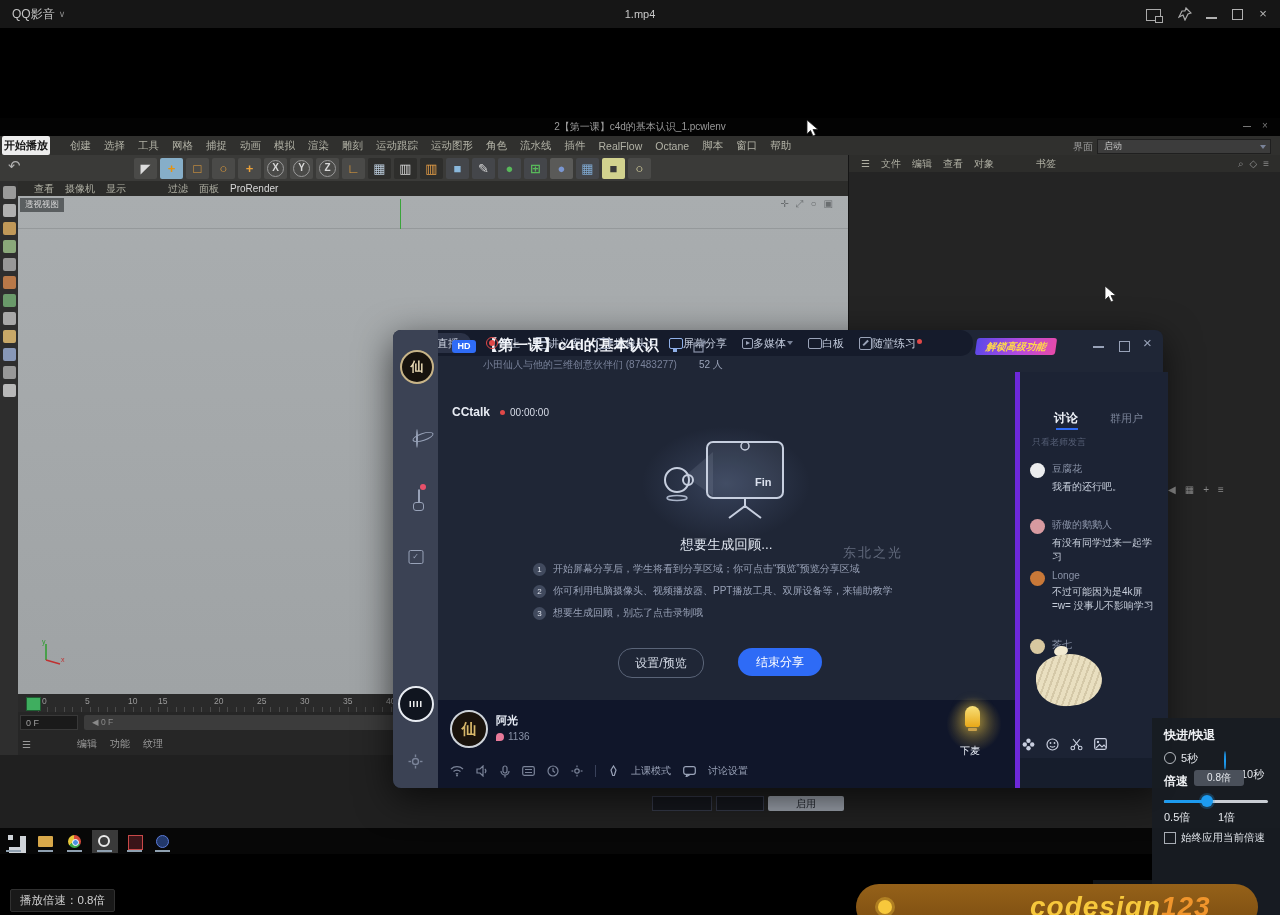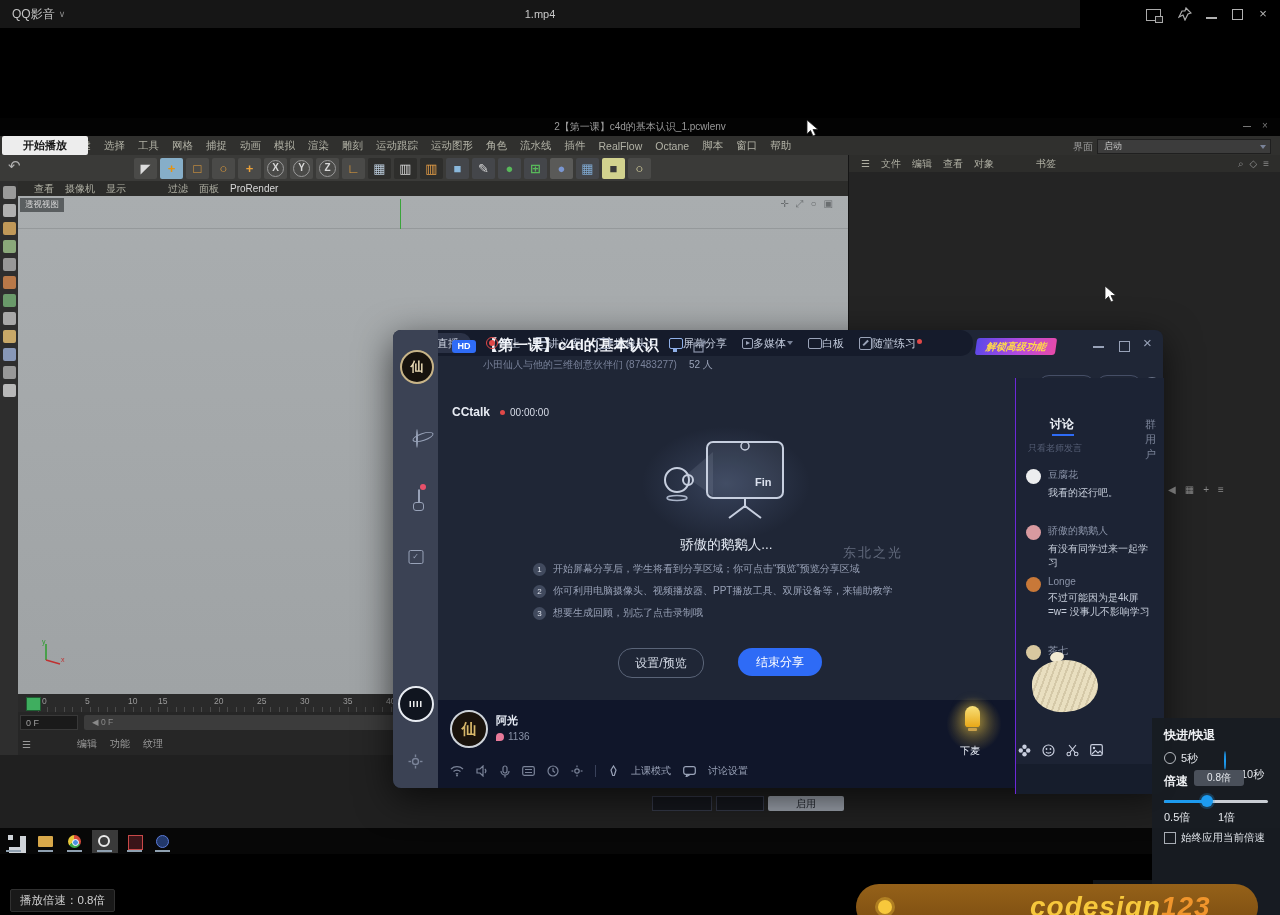--- a/index.html
+++ b/index.html
@@ -3,33 +3,33 @@
 <meta charset="utf-8">
 <style>
   html,body{margin:0;padding:0;background:#000;}
   #stage{position:relative;width:1280px;height:915px;background:#000;overflow:hidden;
          font-family:"Liberation Sans","DejaVu Sans",sans-serif;-webkit-font-smoothing:antialiased;}
   .abs{position:absolute;}
   .flex{display:flex;align-items:center;}
   .nw{white-space:nowrap;}
 
   
-  #qq-bar{left:0;top:0;width:1080px;height:28px;background:#161616;}
+  #qq-bar{left:0;top:0;width:1280px;height:28px;background:#161616;}
   #qq-bar .title{color:#c4c4c4;font-size:12px;}
   .winbtn{color:#b8b8b8;font-size:13px;line-height:28px;text-align:center;width:22px;height:28px;}
 
   
   #rec-bar{left:0;top:118px;width:1280px;height:18px;background:#030303;}
   #rec-bar .t{color:#9a9a9a;font-size:10px;text-align:center;width:100%;line-height:18px;}
 
   
   #c4d{left:0;top:136px;width:1280px;height:692px;background:#262626;}
   #c4d-menubar{left:0;top:136px;width:1280px;height:19px;background:#30302e;display:flex;align-items:center;gap:13px;padding-left:70px;box-sizing:border-box;}
   .c4d-menu{color:#b2b2a6;font-size:10.5px;white-space:nowrap;}
-  #osd-start{left:2px;top:136px;background:#ededed;color:#141414;font-size:11px;font-weight:bold;padding:2px 21px;border-radius:2px;}
+  #osd-start{left:2px;top:136px;background:#ededed;color:#141414;font-size:11px;font-weight:bold;padding:2px 2px;border-radius:2px;}
   #c4d-toolbar{left:0;top:155px;width:848px;height:26px;background:#3a3a38;display:flex;align-items:center;gap:3px;padding-left:134px;box-sizing:border-box;}
   #undo{left:8px;top:157px;color:#b0b0b0;font-size:15px;}
   .tile{width:23px;height:21px;border-radius:2px;display:flex;align-items:center;justify-content:center;font-size:13px;font-weight:bold;flex:0 0 auto;}
   .tile .ring{border:1px solid #9a9a9a;border-radius:50%;width:15px;height:15px;line-height:14px;text-align:center;font-size:10px;}
   #left-col{left:0;top:181px;width:18px;height:647px;background:#2e2e2e;}
   .ltool{width:13px;height:13px;border-radius:2px;margin:5px auto 0 auto;}
   #vp-menubar{left:18px;top:181px;width:830px;height:15px;background:#2c2c2a;display:flex;align-items:center;gap:11px;padding-left:16px;box-sizing:border-box;}
   .vp-menu{color:#aeae a2;color:#aeaea2;font-size:10px;}
   .hl{color:#c8cc7c !important;margin-top:36px;}
   #viewport{left:18px;top:196px;width:830px;height:498px;background:linear-gradient(#a9adaf, #a3a7a9 60%, #9fa3a5);}
@@ -63,21 +63,21 @@
   #cc-avatar{left:7px;top:20px;width:30px;height:30px;border-radius:50%;background:#17120d;border:2px solid #c8b488;color:#ead9b4;font-size:13px;font-weight:bold;text-align:center;line-height:30px;}
   .i-planet{position:relative;width:13px;height:13px;border:1.5px solid #98a2b8;border-radius:50%;}
   .i-planet::after{content:"";position:absolute;left:-5px;top:3px;width:20px;height:6px;border:1.5px solid #98a2b8;border-radius:50%;transform:rotate(-18deg);}
   .i-bubbles{position:relative;width:14px;height:11px;border:1.5px solid #98a2b8;border-radius:4px;}
   .i-bubbles::after{content:"";position:absolute;right:-5px;bottom:-4px;width:9px;height:7px;border:1.5px solid #98a2b8;border-radius:3px;background:#3b4254;}
   .i-task{width:13px;height:12px;border:1.5px solid #98a2b8;border-radius:2px;color:#98a2b8;font-size:8px;text-align:center;line-height:11px;}
   .badge-dot{position:absolute;width:6px;height:6px;background:#e8506a;border-radius:50%;}
   #cc-mic{left:5px;top:356px;width:32px;height:32px;border-radius:50%;background:#10151f;border:2px solid #e8ecf2;color:#fff;font-size:9px;letter-spacing:1px;text-align:center;line-height:32px;font-weight:bold;}
   #cc-hd{left:59px;top:10px;width:24px;height:13px;background:#2f6cf6;border-radius:3px;color:#fff;font-size:9px;font-weight:bold;text-align:center;line-height:13px;}
   #cc-title{left:90px;top:6px;color:#f0f3f8;font-size:15px;font-weight:bold;}
-  #cc-sub{left:90px;top:28px;color:#79829a;font-size:10px;display:flex;gap:12px;}
+  #cc-sub{left:90px;top:28px;color:#79829a;font-size:10px;display:flex;gap:22px;}
   #cc-promo{left:583px;top:8px;height:17px;padding:0 10px;background:linear-gradient(100deg,#5a48e8,#b44ae0 55%,#e84aa8);border-radius:3px;transform:skewX(-8deg);color:#ffd84a;font-size:10px;font-style:italic;font-weight:bold;line-height:17px;}
   .cc-win{position:absolute;color:#98a2b8;}
   #cc-toolbar{left:57px;top:42px;width:580px;height:26px;background:#151b2b;border-radius:14px;display:flex;align-items:center;gap:15px;padding:0 10px;box-sizing:border-box;}
   .ct-btn{display:flex;align-items:center;color:#c3cbdc;font-size:11px;white-space:nowrap;}
   .ct-pill{background:#2b3246;border-radius:11px;height:20px;line-height:20px;padding:0 12px;color:#d2d8e6;font-size:11px;}
   .i-rec{position:relative;width:12px;height:12px;border:1.5px solid #e04848;border-radius:50%;box-sizing:border-box;}
   .i-rec::after{content:"";position:absolute;inset:2px;background:#e04848;border-radius:50%;}
   .i-book{width:11px;height:10px;border:1.5px solid #9aa3b8;border-radius:2px;background:linear-gradient(transparent 3px,#9aa3b8 3px 4.5px,transparent 4.5px);}
   .i-cam{position:relative;width:12px;height:9px;border:1.5px solid #9aa3b8;border-radius:2px;margin-right:4px;}
   .i-cam::after{content:"";position:absolute;right:-5px;top:1px;border-left:4px solid #9aa3b8;border-top:2.5px solid transparent;border-bottom:2.5px solid transparent;}
@@ -107,24 +107,24 @@
   #u-name{left:58px;top:13px;color:#e6ebf4;font-size:11px;font-weight:bold;}
   #u-score{left:58px;top:31px;display:flex;align-items:center;gap:4px;color:#8a93a8;font-size:10px;}
   .flower{width:8px;height:8px;background:#e87a9a;border-radius:50% 50% 50% 0;}
   #mic-glow{left:506px;top:-6px;width:60px;height:60px;background:radial-gradient(circle,rgba(245,205,70,.45),rgba(245,205,70,0) 65%);}
   #mic-bulb{left:527px;top:6px;width:15px;height:21px;background:linear-gradient(#f8e07a,#e8a818);border-radius:8px 8px 3px 3px;box-shadow:0 0 12px 3px rgba(240,200,60,.35);}
   #mic-base{left:530px;top:28px;width:9px;height:3px;background:#caa14a;border-radius:1px;}
   #mic-label{left:522px;top:44px;color:#e6ebf4;font-size:10px;}
   #foot-icons{position:absolute;left:12px;top:64px;display:flex;align-items:center;gap:12px;color:#7a8398;}
   .foot-txt{color:#9aa3b8;font-size:10px;}
   .vdiv{width:1px;height:12px;background:#39415a;}
-  #cc-chat{position:absolute;left:622px;top:48px;width:148px;height:416px;background:#1c2334;border-left:1px solid #6d28d9;border-radius:0 0 8px 0;}
+  #cc-chat{position:absolute;left:622px;top:42px;width:148px;height:416px;background:#1c2334;border-left:5px solid #6d28d9;border-radius:0 0 8px 0;}
   #tab-disc{left:34px;top:38px;color:#f0f4fa;font-size:12px;font-weight:bold;}
   #tab-disc-u{left:36px;top:56px;width:22px;height:2px;background:#2e6bf6;}
-  #tab-mem{left:90px;top:39px;color:#7a8398;font-size:11px;margin-left:39px;}
+  #tab-mem{left:90px;top:39px;color:#7a8398;font-size:11px;}
   #chat-notice{left:12px;top:64px;color:#565f76;font-size:9px;}
   .msg{position:absolute;left:10px;width:128px;}
   .msg .av{position:absolute;left:0;top:1px;width:15px;height:15px;border-radius:50%;}
   .msg .nm{margin-left:22px;color:#8a93a8;font-size:10px;}
   .msg .tx{margin-left:22px;margin-top:4px;color:#c6cdda;font-size:10px;line-height:14px;}
   #sticker{left:16px;top:282px;width:66px;height:52px;background:#e9dfc0;border-radius:46% 54% 50% 50%;transform:rotate(-5deg);
            background-image:repeating-linear-gradient(115deg,rgba(120,100,60,.18) 0 2px,transparent 2px 6px);}
   #sticker-ear{left:34px;top:274px;width:14px;height:10px;background:#f2ead2;border-radius:50%;transform:rotate(-12deg);}
   #chat-icons{position:absolute;left:2px;top:366px;display:flex;gap:11px;color:#c8cede;}
   #chat-input{position:absolute;left:0;top:386px;width:148px;height:30px;background:#161d2c;border-radius:0 0 8px 0;}
@@ -468,21 +468,21 @@
       <polygon points="30,42 58,18 58,62" fill="rgba(215,225,245,0.10)"></polygon>
       <rect x="52" y="8" width="76" height="56" rx="6" fill="rgba(215,225,245,0.07)" stroke="#c7cfdf" stroke-width="2"></rect>
       <circle cx="90" cy="12" r="4" fill="none" stroke="#c7cfdf" stroke-width="1.5"></circle>
       <text x="100" y="52" font-size="11" font-weight="bold" fill="#dbe1ee">Fin</text>
       <line x1="90" y1="64" x2="90" y2="74" stroke="#c7cfdf" stroke-width="2"></line>
       <path d="M74 84 L90 72 L106 84" fill="none" stroke="#c7cfdf" stroke-width="2"></path>
       <circle cx="22" cy="46" r="12" fill="none" stroke="#c7cfdf" stroke-width="2"></circle>
       <circle cx="33" cy="46" r="5" fill="none" stroke="#c7cfdf" stroke-width="2"></circle>
       <ellipse cx="22" cy="64" rx="10" ry="2.5" fill="none" stroke="#aab4c8" stroke-width="1.5"></ellipse>
     </svg>
-    <div id="cc-status" class="abs">骄傲的鹅鹅人...</div>
+    <div id="cc-status" class="abs">想要生成回顾...</div>
     <div id="cc-tips">
         <div class="tip-row" style="top: 232px;">
           <span class="tip-num">1</span>
           <span class="tip-txt">开始屏幕分享后，学生将看到分享区域；你可点击“预览”预览分享区域</span>
         </div>
         <div class="tip-row" style="top: 254px;">
           <span class="tip-num">2</span>
           <span class="tip-txt">你可利用电脑摄像头、视频播放器、PPT播放工具、双屏设备等，来辅助教学</span>
         </div>
         <div class="tip-row" style="top: 276px;">

